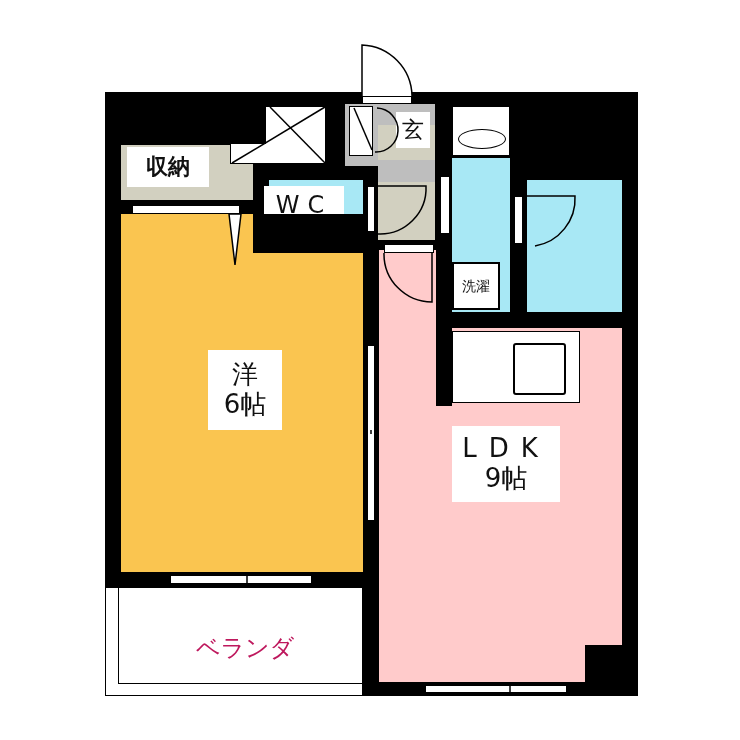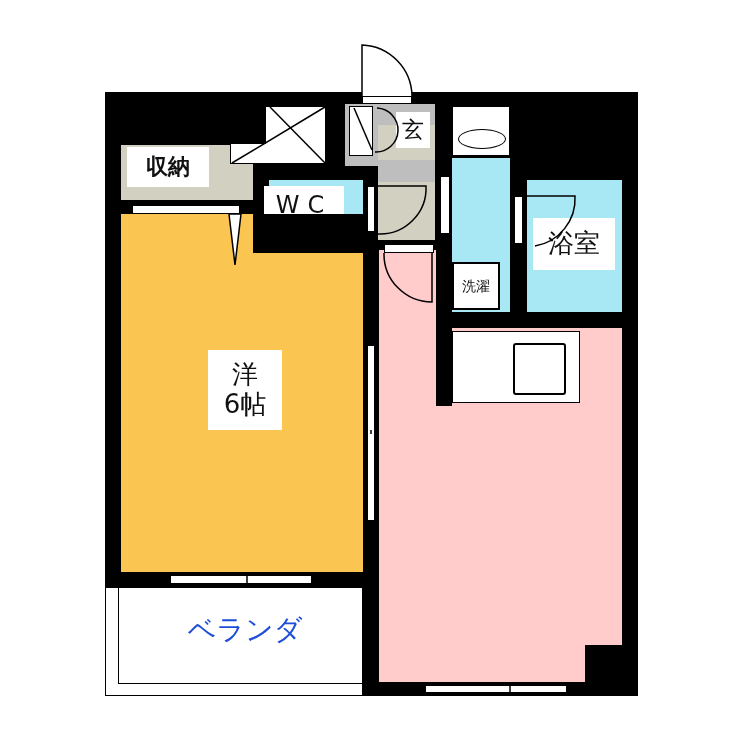--- a/index.html
+++ b/index.html
@@ -48,46 +48,49 @@
   <div class="abs" style="left:367px;top:186px;width:8px;height:46px;background:#fff;border:1px solid #000;"></div>
 
   <div class="abs" style="left:452px;top:106px;width:58px;height:50px;background:#fff;border:1px solid #000;"></div>
   <div class="abs" style="left:458px;top:129px;width:48px;height:20px;border:1.5px solid #000;border-radius:50%;"></div>
   <div class="abs" style="left:452px;top:158px;width:58px;height:154px;background:#A8E8F5;"></div>
   <div class="abs" style="left:452px;top:262px;width:48px;height:48px;background:#fff;border:2px solid #000;"></div>
   <div class="label" style="left:456px;top:268px;width:40px;height:36px;font-size:14px;">洗濯</div>
   <div class="abs" style="left:440px;top:176px;width:10px;height:58px;background:#fff;border:1px solid #000;"></div>
 
   <div class="abs" style="left:527px;top:180px;width:95px;height:132px;background:#A8E8F5;"></div>
-  <div class="label" style="left:533px;top:218px;width:82px;height:52px;font-size:26px;">浴室</div>
   <div class="abs" style="left:514px;top:196px;width:9px;height:48px;background:#fff;border:1px solid #000;"></div>
 
   <div class="abs" style="left:121px;top:214px;width:242px;height:358px;background:#FAC550;"></div>
   <div class="abs wall" style="left:253px;top:214px;width:110px;height:39px;"></div>
   <div class="label" style="left:208px;top:350px;width:74px;height:80px;font-size:26px;flex-direction:column;">
     <span>洋</span>
     <span>6帖</span>
   </div>
 
   <div class="abs wall" style="left:363px;top:240px;width:16px;height:456px;"></div>
   <div class="abs" style="left:367px;top:345px;width:8px;height:176px;background:#fff;border:1px solid #000;"></div>
 
   <div class="abs" style="left:379px;top:250px;width:57px;height:432px;background:#FFCBCB;"></div>
   <div class="abs" style="left:379px;top:328px;width:243px;height:354px;background:#FFCBCB;"></div>
   <div class="abs wall" style="left:585px;top:645px;width:37px;height:37px;"></div>
   <div class="abs" style="left:384px;top:244px;width:50px;height:9px;background:#fff;border:1px solid #000;"></div>
   <div class="abs wall" style="left:436px;top:312px;width:16px;height:94px;"></div>
   <div class="abs" style="left:452px;top:331px;width:128px;height:72px;background:#fff;border:1px solid #000;"></div>
   <div class="abs" style="left:513px;top:343px;width:53px;height:52px;border:2px solid #000;border-radius:3px;"></div>
+  <div class="label" style="left:452px;top:426px;width:108px;height:76px;font-size:26px;flex-direction:column;">
+    <span style="letter-spacing:12px;">LDK</span>
+    <span>9帖</span>
+  </div>
 
   <div class="abs wall" style="left:105px;top:572px;width:258px;height:16px;"></div>
   <div class="abs" style="left:170px;top:575px;width:142px;height:9px;background:#fff;border:1px solid #000;"></div>
   <div class="abs" style="left:105px;top:588px;width:258px;height:108px;background:#fff;border:1.5px solid #000;border-top:none;"></div>
   <div class="abs" style="left:118px;top:588px;width:245px;height:96px;border-left:1.5px solid #000;border-bottom:1.5px solid #000;"></div>
-  <div class="abs" style="left:170px;top:610px;width:150px;height:40px;font-size:28px;display:flex;align-items:center;justify-content:center;color:#1d4ed8;">ベランダ</div>
+  <div class="abs" style="left:170px;top:628px;width:150px;height:40px;font-size:24px;display:flex;align-items:center;justify-content:center;color:#be185d;">ベランダ</div>
   <div class="abs" style="left:425px;top:685px;width:142px;height:8px;background:#fff;border:1px solid #000;"></div>
 
   <svg width="740" height="740">
     <path d="M362 96 L362 45 A52 52 0 0 1 412 96" fill="#fff" stroke="#000" stroke-width="1.5"></path>
     <line x1="354" y1="108" x2="372" y2="150" stroke="#000" stroke-width="1.5"></line>
     <path d="M377 108 A20 20 0 0 1 375 152" fill="none" stroke="#000" stroke-width="1.5"></path>
     <path d="M378 186 L426 186 A46 46 0 0 1 378 234" fill="none" stroke="#000" stroke-width="1.5"></path>
     <path d="M384 253 A48 48 0 0 0 432 302 L432 253" fill="none" stroke="#000" stroke-width="1.5"></path>
     <path d="M527 196 L575 196 A48 48 0 0 1 535 246" fill="none" stroke="#000" stroke-width="1.5"></path>
     <polygon points="229,214 241,214 235,265" fill="#fff" stroke="#000" stroke-width="1.5"></polygon>

